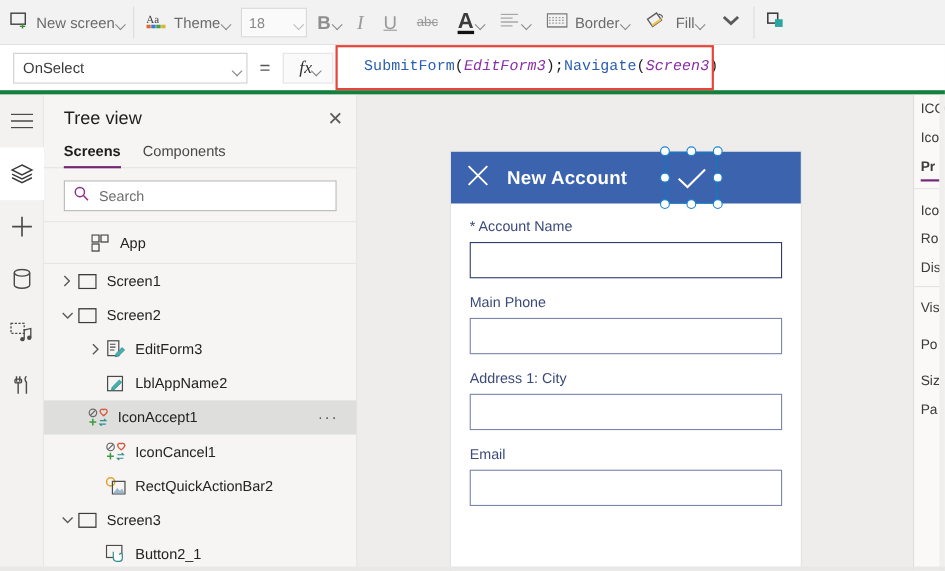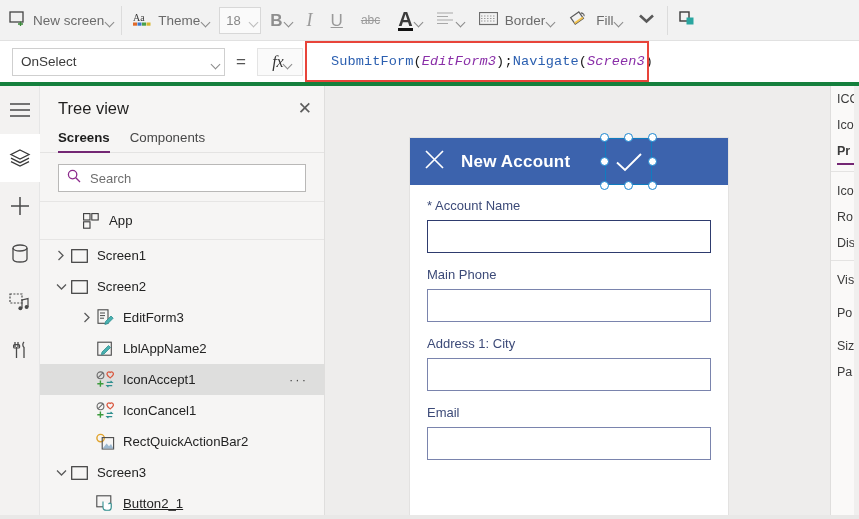--- a/index.html
+++ b/index.html
@@ -40,21 +40,21 @@
   }
   .chev::after {
     content: "";
     position: absolute; left: -4px; top: -2px;
     width: 6px; height: 6px;
     border-right: 1.4px solid #8a8a8a;
     border-bottom: 1.4px solid #8a8a8a;
     transform: rotate(45deg);
   }
   .fontsize-box {
-    width: 42px; height: 27px;
+    width: 60px; height: 27px;
     border: 1px solid #d8d8d8; background: #fafafa;
     display: flex; align-items: center; justify-content: space-between;
     padding: 0 6px; font-size: 13px; color: #888; margin-left: 4px;
   }
   .tb-glyph { font-size: 17px; color: #9a9a9a; line-height: 1; }
   .tb-glyph.bold { font-weight: bold; font-size: 17px; color: #8e8e8e; }
   .tb-glyph.ital { font-style: italic; font-family: "Liberation Serif", serif; font-size: 18px; }
   .tb-glyph.und { text-decoration: underline; }
   .tb-glyph.strike { text-decoration: line-through; font-size: 12px; }
   .tb-A { font-size: 20px; color: #3b3b3b; font-weight: 600; border-bottom: 3px solid #111; padding-bottom: 0px; line-height: 18px;}
@@ -485,21 +485,21 @@
         <div class="tree-row" style="padding-left: 36px;">
           <span class="twisty"></span>
           <span class="ticon">
             <svg width="17" height="16" viewBox="0 0 17 16">
               <rect x="0.8" y="1.2" width="13.5" height="13" fill="none" stroke="#4a4a4a" stroke-width="1.1"></rect>
               <path d="M5 11L11.5 4.5l2 2L7 13l-2.6.6z" fill="#49b0b0" stroke="#2f8f8f" stroke-width="0.8"></path>
             </svg>
           </span>
           <span class="tlabel">LblAppName2</span>
         </div>
-        <div class="tree-row selected" style="padding-left: 36px;">
+        <div class="tree-row selected" style="padding-left: 20px;">
           <span class="twisty"></span>
           <span class="ticon">
             <svg width="19" height="17" viewBox="0 0 19 17">
               <circle cx="4.5" cy="4.3" r="3.4" fill="none" stroke="#6b6b6b" stroke-width="1.1"></circle>
               <path d="M2.1 6.7L6.9 1.9" stroke="#6b6b6b" stroke-width="1.1"></path>
               <path d="M14.2 1.4c1.6-1.2 3.6.3 3.1 2.1-.4 1.5-2.2 2.7-3.1 3.4-.9-.7-2.7-1.9-3.1-3.4-.5-1.8 1.5-3.3 3.1-2.1z" fill="none" stroke="#d9553c" stroke-width="1.2"></path>
               <path d="M4.4 9.6v6.2M1.3 12.7h6.2" stroke="#3d9b3d" stroke-width="1.4"></path>
               <path d="M10.8 11.4h5.4l-1.6-1.6M16.2 14.6h-5.4l1.6 1.6" fill="none" stroke="#2f8f8f" stroke-width="1.1"></path>
             </svg>
           </span>
@@ -536,21 +536,21 @@
               <path d="M1 1.5L5.5 6L10 1.5" stroke="#5a5a5a" stroke-width="1.3" fill="none"></path>
             </svg>
           </span>
           <span class="ticon">
             <svg width="17" height="14" viewBox="0 0 17 14">
               <rect x="0.7" y="0.7" width="15.6" height="12.6" fill="none" stroke="#3b3b3b" stroke-width="1.2"></rect>
             </svg>
           </span>
           <span class="tlabel">Screen3</span>
         </div>
-        <div class="tree-row" style="padding-left: 36px; text-decoration: underline;">
+        <div class="tree-row" style="padding-left: 36px;">
           <span class="twisty"></span>
           <span class="ticon">
             <svg width="18" height="17" viewBox="0 0 18 17">
               <rect x="0.8" y="0.8" width="14" height="11" fill="none" stroke="#4a4a4a" stroke-width="1.1"></rect>
               <path d="M7 6.5v5.4c0 2 1.4 3.4 3.3 3.4h2.2c1.6 0 2.7-1.2 2.7-2.8V9.3c0-.7-.6-1.2-1.3-1.2s-1.2.5-1.2 1.2" fill="#fff" stroke="#2f8f8f" stroke-width="1.1"></path>
             </svg>
           </span>
           <span class="tlabel">Button2_1</span>
         </div>
       </div>

